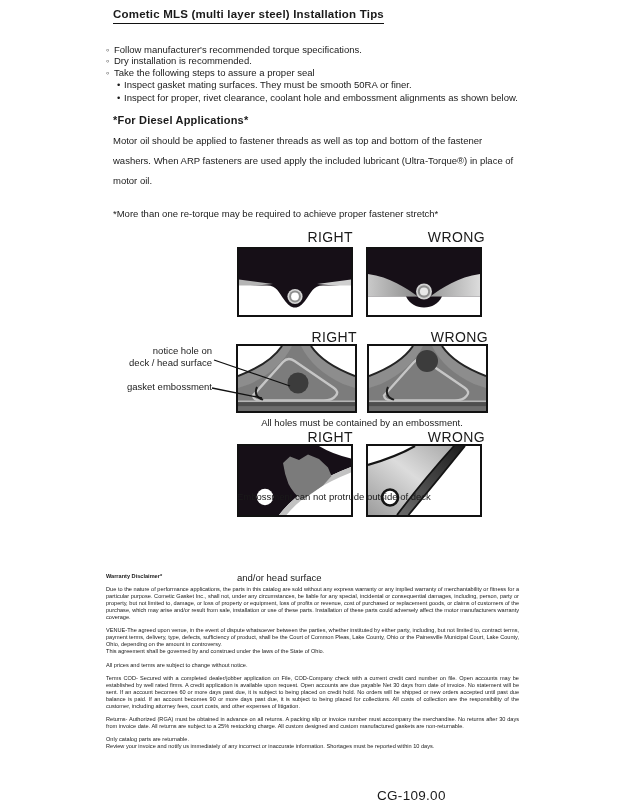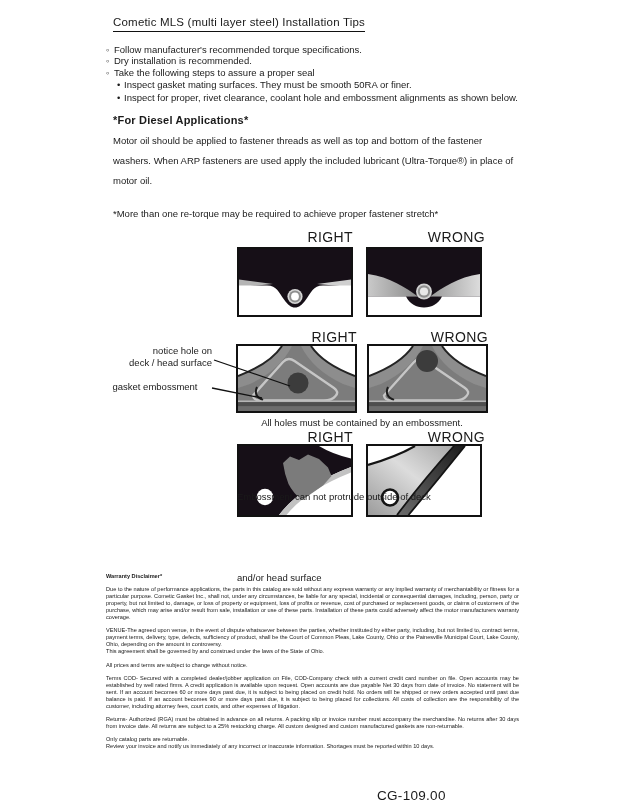--- a/index.html
+++ b/index.html
@@ -1,21 +1,21 @@
 <!DOCTYPE html>
 <html><head>
 <meta charset="utf-8">
 <style>
   html,body { margin:0; padding:0; background:#fff; }
   .page {
     position:relative; width:618px; height:800px; background:#ffffff;
     font-family:"Liberation Sans", sans-serif; color:#1a1a1a; overflow:hidden;
   }
   .title {
-    position:absolute; left:113px; top:16px; font-size:11.5px; font-weight:normal;
+    position:absolute; left:113px; top:8px; font-size:11.5px; font-weight:bold;
     letter-spacing:0.2px; border-bottom:1.5px solid #111; padding-bottom:2.5px;
     display:inline-block;
   }
   .bullets { position:absolute; left:106px; top:44px; width:436px; font-size:9.5px; line-height:11.4px; }
   .brow { display:flex; }
   .brow .mk { width:8px; flex:none; }
   .brow.sub { padding-left:11px; margin-top:1px; }
   .brow.sub .mk { width:7px; }
   .diesel-h { position:absolute; left:113px; top:114px; font-size:11px; font-weight:bold; letter-spacing:0.2px; }
   .body { position:absolute; left:113px; width:404px; font-size:9.5px; line-height:20px; margin:0; }
@@ -109,21 +109,21 @@
   </div>
 
 
   <div class="dlabel" style="left:236px; top:329px; width:121px;">RIGHT</div>
   <div class="dlabel" style="left:367px; top:329px; width:121px;">WRONG</div>
 
   <div class="annot" style="top:345px;">
     <div>notice hole on</div>
     <div>deck / head surface</div>
   </div>
-  <div class="annot" style="top:381px;text-align:center;">
+  <div class="annot" style="top:381px;">
     <div>gasket embossment</div>
   </div>
 
   <svg class="leaders" width="100" height="50" viewBox="0 0 100 50">
     <line x1="9" y1="8" x2="85" y2="34" stroke="#111" stroke-width="1.3"></line>
     <line x1="7" y1="36" x2="57" y2="46" stroke="#111" stroke-width="1.3"></line>
   </svg>
 
   <div class="panel" style="left:236px; top:344px;">
     <svg width="117" height="65" viewBox="0 0 117 65">

